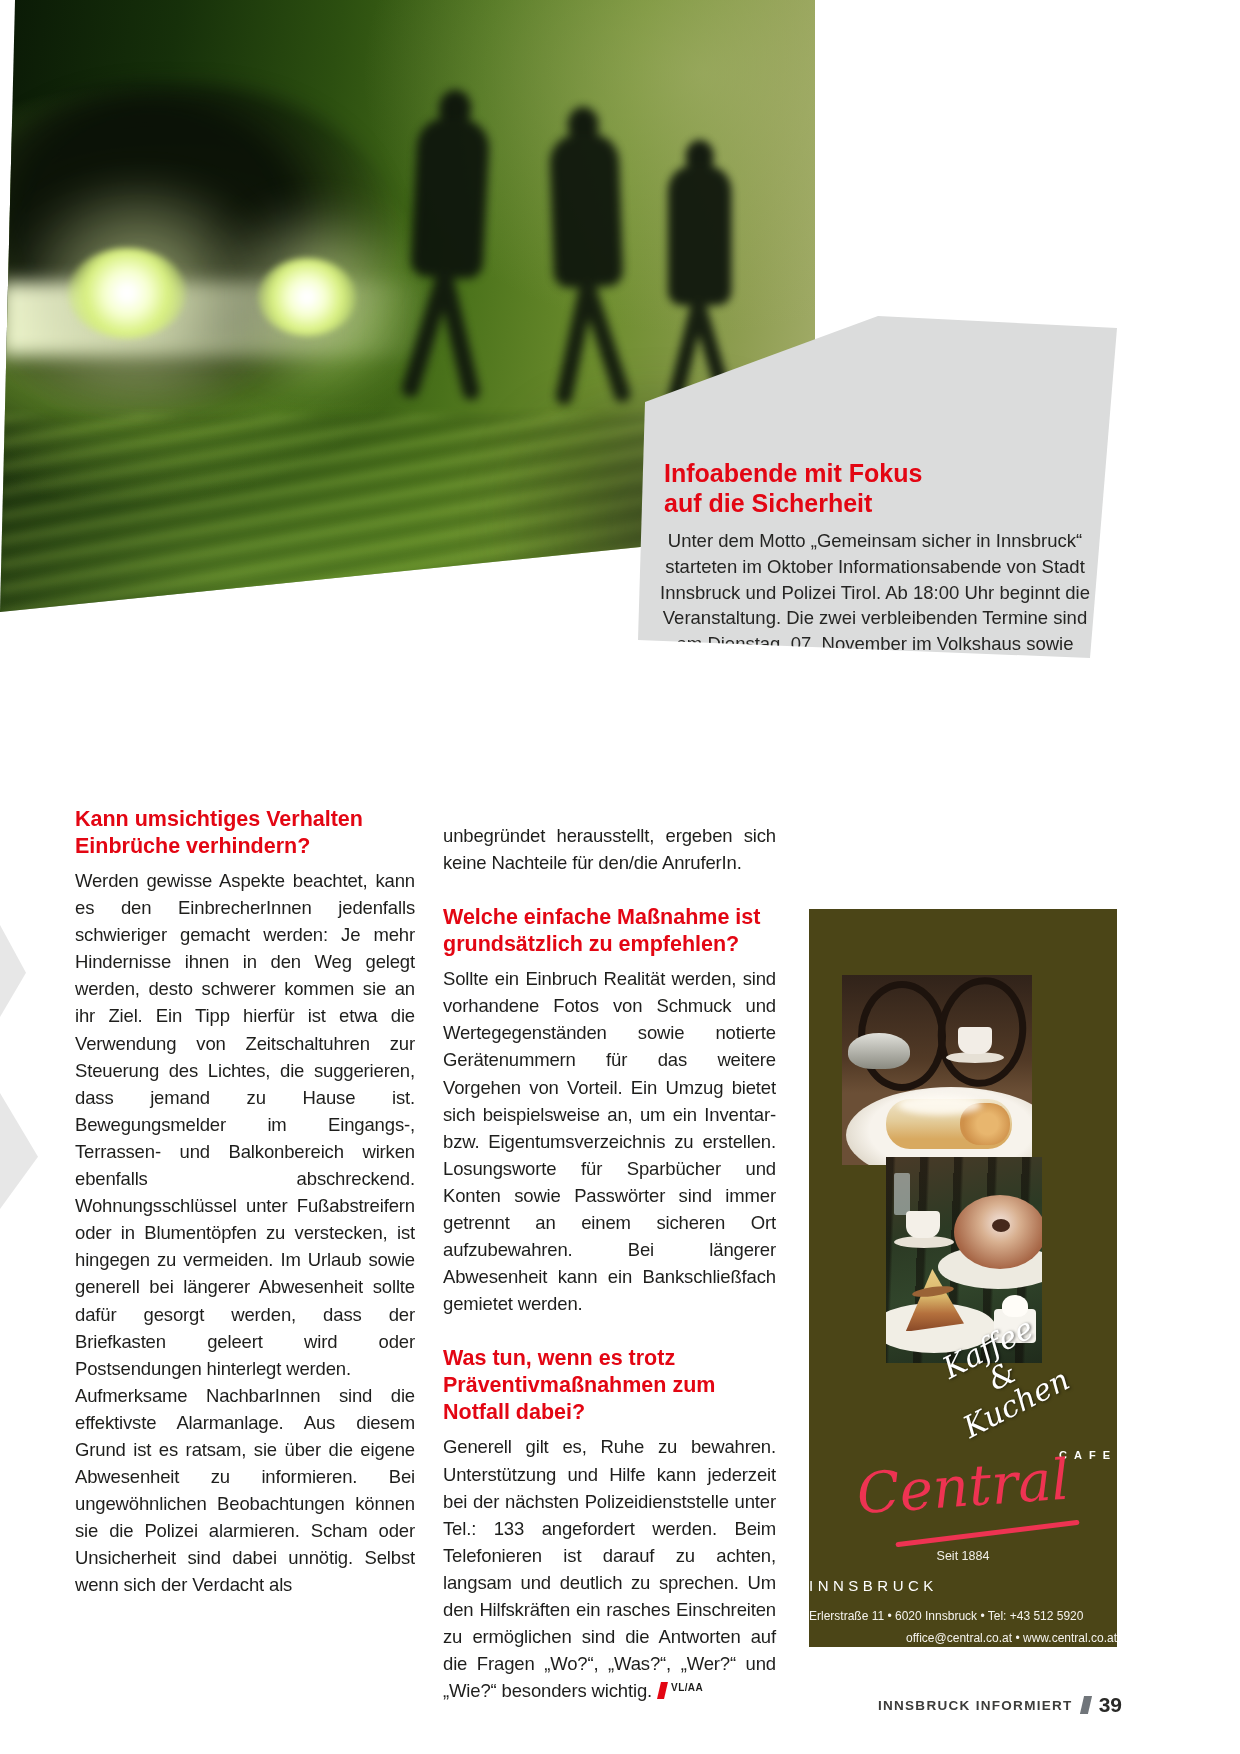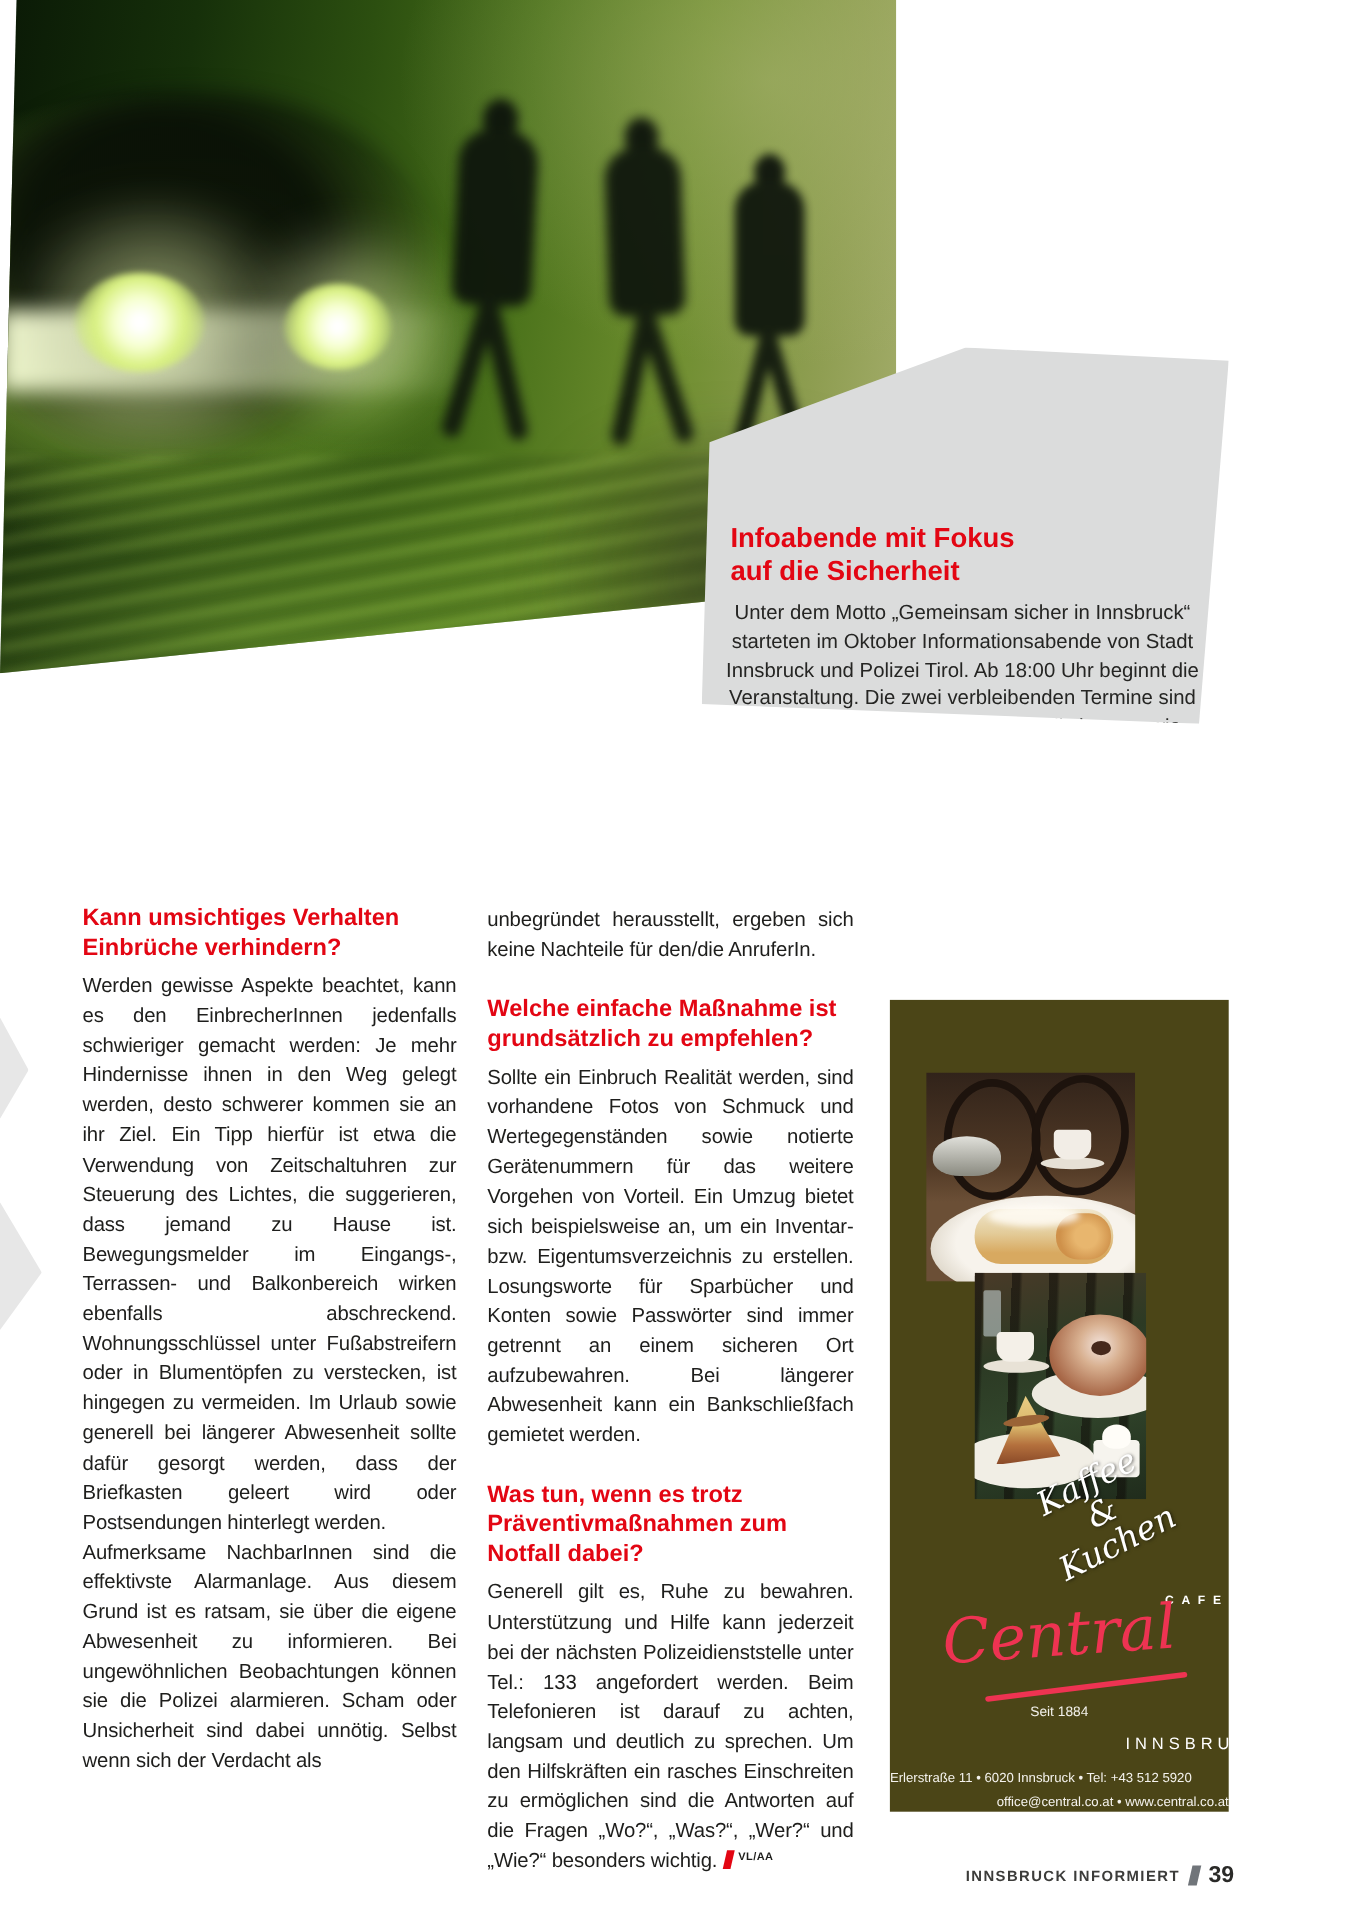--- a/index.html
+++ b/index.html
@@ -37,38 +37,38 @@
   .f3{left:668px;top:140px;transform:scale(.88);}
   .road-streaks{position:absolute;left:0;top:415px;width:815px;height:200px;opacity:.8;filter:blur(4px);
       background:repeating-linear-gradient(170deg, rgba(192,226,104,.24) 0 6px, rgba(18,38,8,.2) 10px 24px);}
   .dark-corner{position:absolute;right:-60px;bottom:-40px;width:420px;height:260px;border-radius:50%;
       filter:blur(24px);background:radial-gradient(circle, rgba(16,26,9,.6), rgba(16,26,9,0) 70%);}
 
   
   .infobox{position:absolute;left:590px;top:290px;width:540px;height:380px;background:#dbdcdc;
       clip-path:polygon(55px 112px,288px 26px,527px 38px,500px 368px,48px 350px);}
   .infobox-inner{position:absolute;left:60px;top:168px;width:450px;}
-  .infobox-title{margin:16px 0 10px 14px;width:300px;font-size:25px;line-height:30px;font-weight:bold;color:#e30613;}
+  .infobox-title{margin:0 0 10px 14px;width:300px;font-size:25px;line-height:30px;font-weight:bold;color:#e30613;}
   .infobox-body{margin:0;font-size:18.5px;line-height:25.8px;text-align:center;color:#252523;}
   .author-mark{display:inline-block;white-space:nowrap;}
   .slash{display:inline-block;width:7px;height:17px;background:#e30613;transform:skewX(-13deg);
          margin:0 5px 0 7px;vertical-align:-2px;}
   .author-label{font-size:10px;font-weight:bold;letter-spacing:.4px;color:#1d1d1b;position:relative;top:-6px;}
 
   
   .tri{position:absolute;left:0;background:#e7e7e7;}
   .tri-1{top:925px;width:26px;height:92px;clip-path:polygon(0 0,100% 52%,0 100%);}
   .tri-2{top:1093px;width:38px;height:116px;clip-path:polygon(0 0,100% 55%,0 100%);}
 
   
   .col{position:absolute;top:800px;}
   .col-1{left:75px;width:340px;}
   .col-2{left:443px;width:333px;}
   .article-heading{margin:28px 0 7px;font-size:21.5px;line-height:27px;font-weight:bold;color:#e30613;}
-  .col .article-heading:first-child{margin-top:21px;}
+  .col .article-heading:first-child{margin-top:6px;}
   .article-body{margin:0;font-size:18.5px;line-height:27.1px;letter-spacing:-0.15px;
       text-align:justify;color:#1e1e1c;hyphens:auto;}
   .col-2 .cont{margin-top:22px;}
 
   
   .ad{position:absolute;left:809px;top:909px;width:308px;height:738px;background:#4b4517;color:#fff;}
   .ad-photo{position:absolute;overflow:hidden;}
   .ad-photo1{left:33px;top:66px;width:190px;height:190px;}
   .p1-bg{position:absolute;inset:0;background:linear-gradient(180deg,#31231a 0%,#523a26 45%,#6b4f36 62%,#6b4f36 100%);}
   .p1-chair{position:absolute;width:74px;height:96px;border:7px solid #1d130d;border-radius:50%;background:none;}
@@ -107,22 +107,22 @@
       font-family:"DejaVu Serif",serif;font-style:italic;font-size:30px;line-height:31px;
       color:#ffffff;text-align:center;text-shadow:1px 1px 3px rgba(0,0,0,.55);}
   .ad-cafe{position:absolute;left:0;top:540px;width:100%;text-align:right;
       font-size:11px;font-weight:bold;letter-spacing:7px;color:#fff;}
   .ad-central{position:absolute;left:0;top:548px;width:100%;text-align:center;
       font-family:"DejaVu Serif",serif;font-style:italic;font-size:56px;line-height:60px;
       color:#ee3352;transform:rotate(-4deg);}
   .ad-swoosh{position:absolute;left:86px;top:622px;width:185px;height:5px;border-radius:3px;
       background:#ee3352;transform:rotate(-7deg);}
   .ad-since{position:absolute;left:0;top:640px;width:100%;text-align:center;font-size:12.5px;color:#f2f0ea;}
-  .ad-city{position:absolute;left:0;top:668px;width:100%;text-align:right;
-      font-size:15px;letter-spacing:4.5px;color:#fff;margin-left:35px;}
+  .ad-city{position:absolute;left:0;top:668px;width:100%;text-align:left;
+      font-size:15px;letter-spacing:4.5px;color:#fff;}
   .ad-addr1{position:absolute;left:0;top:700px;width:100%;text-align:left;font-size:12px;color:#f5f3ee;}
   .ad-addr2{position:absolute;left:0;top:722px;width:100%;text-align:right;font-size:12px;color:#f5f3ee;}
 
   
   .footer{position:absolute;right:118px;top:1693px;display:flex;align-items:center;gap:9px;}
   .footer-mag{font-size:13.5px;font-weight:bold;letter-spacing:1.3px;color:#3c3c3a;margin-left:28px;}
   .footer-slash{width:8px;height:18px;background:#70757a;transform:skewX(-13deg);}
   .footer-num{font-size:21px;font-weight:bold;color:#2a2a28;}
 </style>
 </head>

